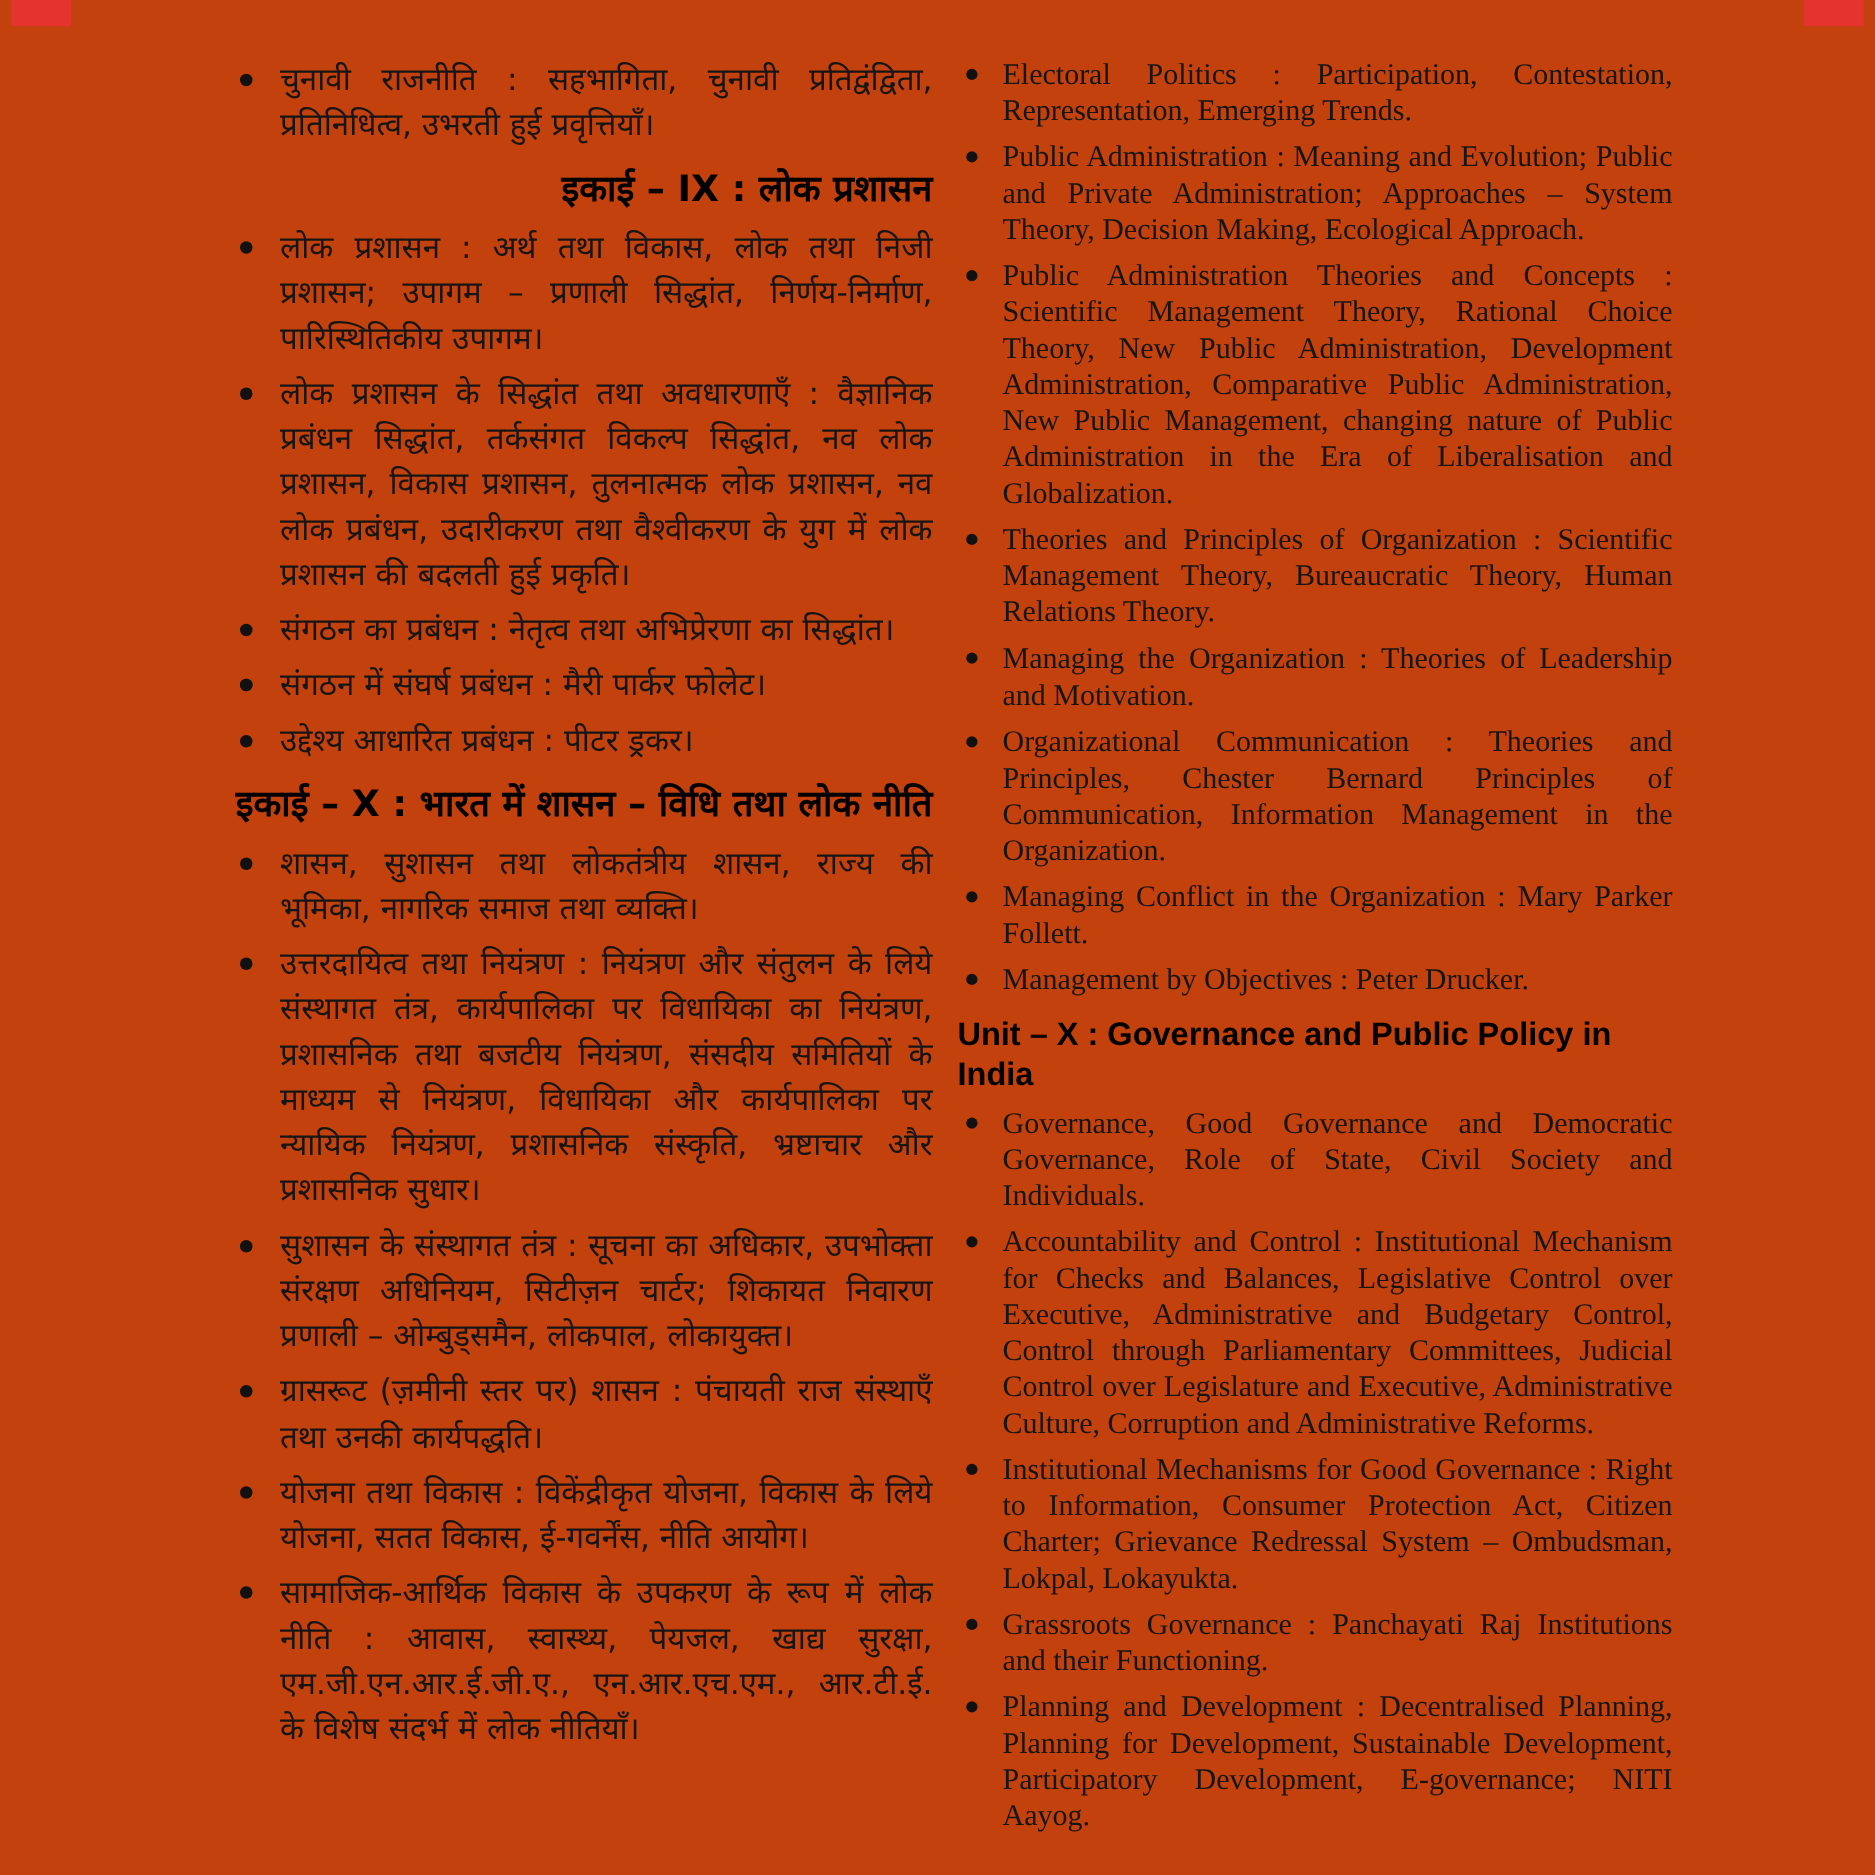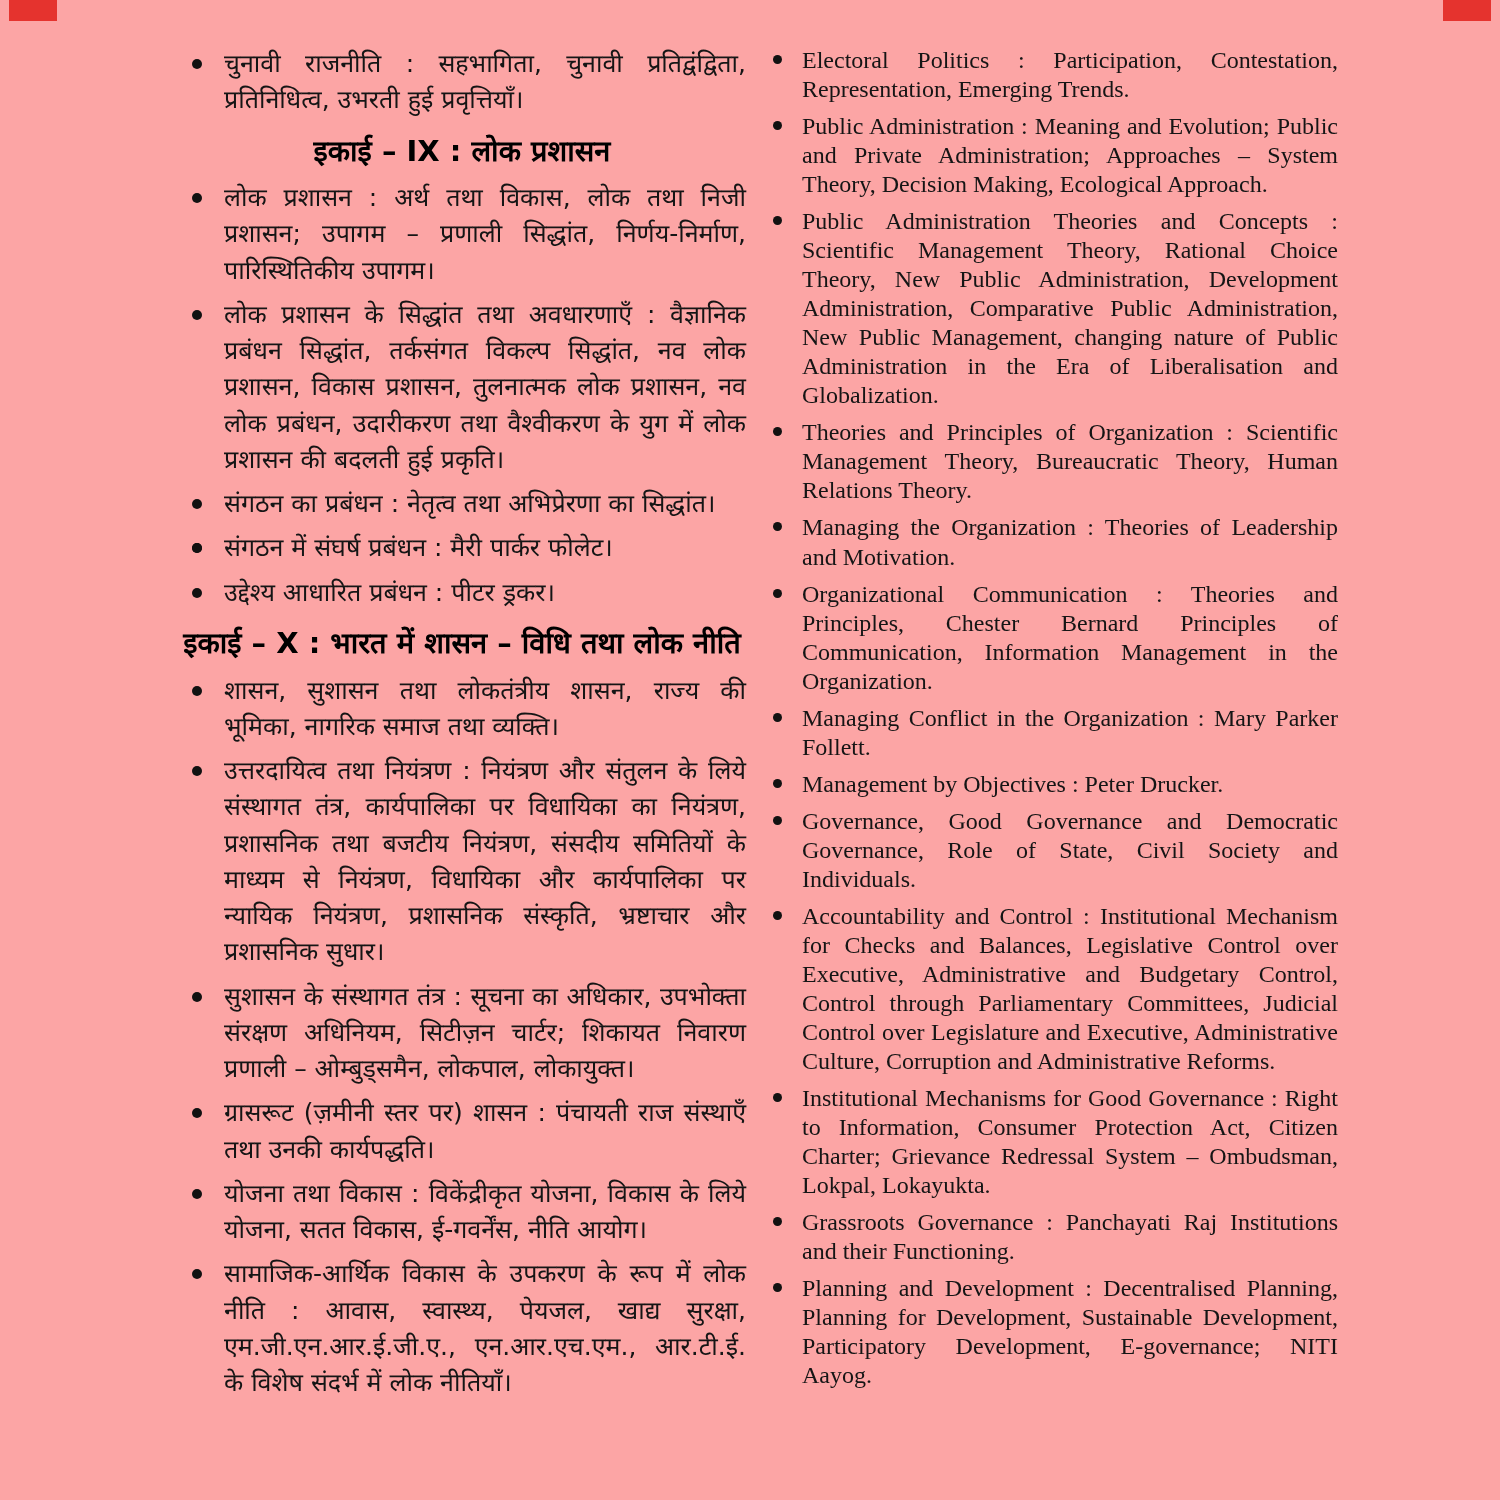--- a/index.html
+++ b/index.html
@@ -36,21 +36,21 @@
     font-size: 25px;
     line-height: 1.45;
     color: #151515;
     text-align: justify;
   }
   .col.hindi .heading {
     font-weight: bold;
     font-size: 29px;
     line-height: 1.3;
     color: #000000;
-    text-align: center;
+    text-align: right;
     margin: 14px 0 10px 0;
   }
   .col.hindi .item {
     position: relative;
     padding-left: 46px;
     margin: 0 0 8px 0;
   }
   .col.hindi .dot {
     position: absolute;
     left: 14px; top: 13px;
@@ -86,21 +86,21 @@
     position: absolute;
     left: 7px; top: 9px;
     width: 9px; height: 9px;
     border-radius: 50%;
     background: #111111;
   }
 </style>
 </head>
 <body>
 
-<div class="page" style="background: #fca5a5;">
+<div class="page" style="background: #c2410c;">
   <div class="crop-mark left" style="background: rgb(229, 51, 46);"></div>
   <div class="crop-mark right" style="background: rgb(229, 51, 46);"></div>
   <div class="columns">
     <section class="col hindi" id="col-hindi" style="color: rgb(21, 21, 21);">
         <div class="item"><span class="dot" style="background: rgb(17, 17, 17);"></span><span class="txt">चुनावी राजनीति : सहभागिता, चुनावी प्रतिद्वंद्विता, प्रतिनिधित्व, उभरती हुई प्रवृत्तियाँ।</span></div>
         <div class="heading">इकाई – IX : लोक प्रशासन</div>
         <div class="item"><span class="dot" style="background: rgb(17, 17, 17);"></span><span class="txt">लोक प्रशासन : अर्थ तथा विकास, लोक तथा निजी प्रशासन; उपागम – प्रणाली सिद्धांत, निर्णय-निर्माण, पारिस्थितिकीय उपागम।</span></div>
         <div class="item"><span class="dot" style="background: rgb(17, 17, 17);"></span><span class="txt">लोक प्रशासन के सिद्धांत तथा अवधारणाएँ : वैज्ञानिक प्रबंधन सिद्धांत, तर्कसंगत विकल्प सिद्धांत, नव लोक प्रशासन, विकास प्रशासन, तुलनात्मक लोक प्रशासन, नव लोक प्रबंधन, उदारीकरण तथा वैश्वीकरण के युग में लोक प्रशासन की बदलती हुई प्रकृति।</span></div>
         <div class="item"><span class="dot" style="background: rgb(17, 17, 17);"></span><span class="txt">संगठन का प्रबंधन : नेतृत्व तथा अभिप्रेरणा का सिद्धांत।</span></div>
         <div class="item"><span class="dot" style="background: rgb(17, 17, 17);"></span></div>
@@ -116,20 +116,21 @@
       </section>
     <section class="col english" id="col-english" style="color: rgb(21, 21, 21);">
         <div class="item"><span class="dot" style="background: rgb(17, 17, 17);"></span><span class="txt">Electoral Politics : Participation, Contestation, Representation, Emerging Trends.</span></div>
         <div class="item"><span class="dot" style="background: rgb(17, 17, 17);"></span><span class="txt">Public Administration : Meaning and Evolution; Public and Private Administration; Approaches – System Theory, Decision Making, Ecological Approach.</span></div>
         <div class="item"><span class="dot" style="background: rgb(17, 17, 17);"></span><span class="txt">Public Administration Theories and Concepts : Scientific Management Theory, Rational Choice Theory, New Public Administration, Development Administration, Comparative Public Administration, New Public Management, changing nature of Public Administration in the Era of Liberalisation and Globalization.</span></div>
         <div class="item"><span class="dot" style="background: rgb(17, 17, 17);"></span><span class="txt">Theories and Principles of Organization : Scientific Management Theory, Bureaucratic Theory, Human Relations Theory.</span></div>
         <div class="item"><span class="dot" style="background: rgb(17, 17, 17);"></span><span class="txt">Managing the Organization : Theories of Leadership and Motivation.</span></div>
         <div class="item"><span class="dot" style="background: rgb(17, 17, 17);"></span><span class="txt">Organizational Communication : Theories and Principles, Chester Bernard Principles of Communication, Information Management in the Organization.</span></div>
         <div class="item"><span class="dot" style="background: rgb(17, 17, 17);"></span><span class="txt">Managing Conflict in the Organization : Mary Parker Follett.</span></div>
         <div class="item"><span class="dot" style="background: rgb(17, 17, 17);"></span><span class="txt">Management by Objectives : Peter Drucker.</span></div>
+        <div class="heading">Unit – X :  Governance and Public Policy in India</div>
         <div class="item"><span class="dot" style="background: rgb(17, 17, 17);"></span><span class="txt">Governance, Good Governance and Democratic Governance, Role of State, Civil Society and Individuals.</span></div>
         <div class="item"><span class="dot" style="background: rgb(17, 17, 17);"></span><span class="txt">Accountability and Control : Institutional Mechanism for Checks and Balances, Legislative Control over Executive, Administrative and Budgetary Control, Control through Parliamentary Committees, Judicial Control over Legislature and Executive, Administrative Culture, Corruption and Administrative Reforms.</span></div>
         <div class="item"><span class="dot" style="background: rgb(17, 17, 17);"></span><span class="txt">Institutional Mechanisms for Good Governance : Right to Information, Consumer Protection Act, Citizen Charter; Grievance Redressal System – Ombudsman, Lokpal, Lokayukta.</span></div>
         <div class="item"><span class="dot" style="background: rgb(17, 17, 17);"></span><span class="txt">Grassroots Governance : Panchayati Raj Institutions and their Functioning.</span></div>
         <div class="item"><span class="dot" style="background: rgb(17, 17, 17);"></span><span class="txt">Planning and Development : Decentralised Planning, Planning for Development, Sustainable Development, Participatory Development, E-governance; NITI Aayog.</span></div>
       </section>
   </div>
 </div>
 
 </body></html>

